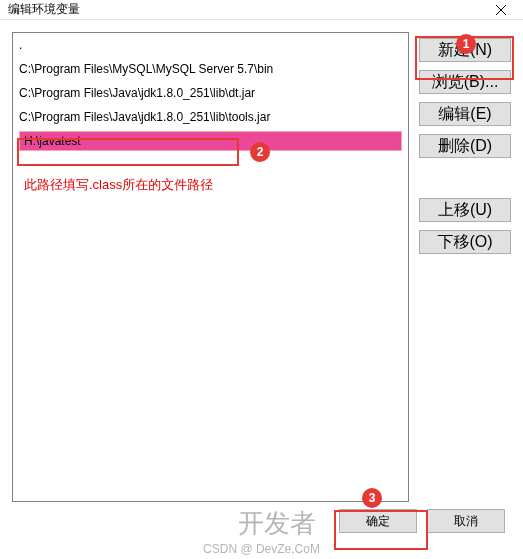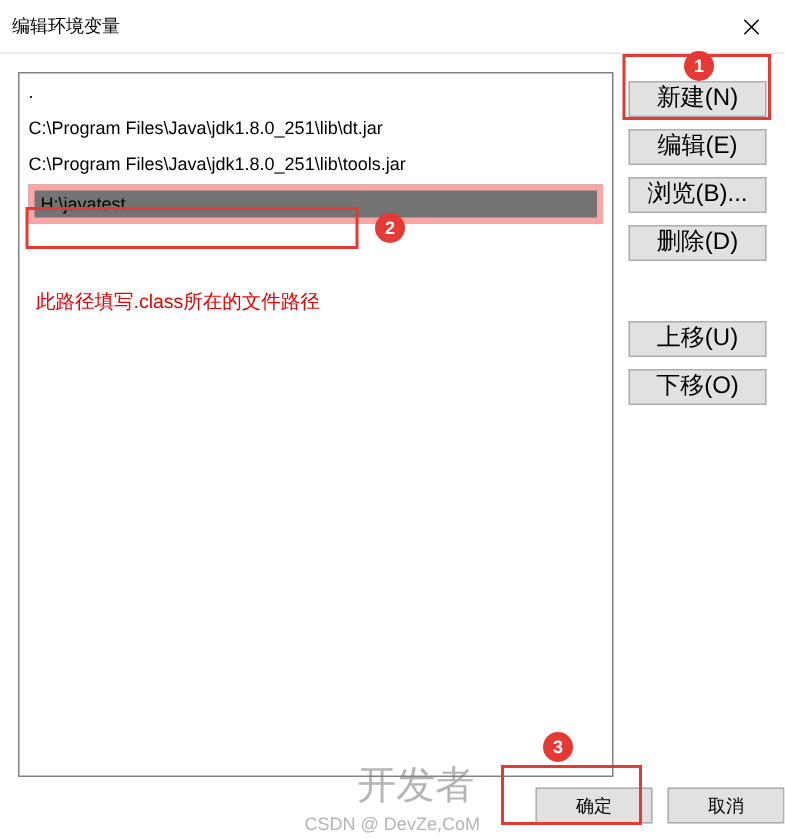--- a/index.html
+++ b/index.html
@@ -10,21 +10,21 @@
     body {
       font-family: "Microsoft YaHei", "Segoe UI", sans-serif;
       font-size: 12px;
       background: #fff;
       width: 523px;
       height: 559px;
       position: relative;
       overflow: hidden;
     }
     .titlebar {
-      height: 36px;
+      height: 20px;
       display: flex;
       align-items: center;
       justify-content: space-between;
       padding: 0 0 0 8px;
       border-bottom: 1px solid #e5e5e5;
       background: #fff;
     }
     .titlebar-title {
       font-size: 12px;
       color: #000;
@@ -55,22 +55,22 @@
       position: relative;
     }
     .list-item {
       padding: 3px 6px;
       font-size: 12px;
       color: #000;
       white-space: nowrap;
       line-height: 18px;
     }
     .editing-item {
-      border: 4px solid #fca5a5;
-      background: #737373;
+      border: 1px solid #fca5a5;
+      background: #ec4899;
       outline: none;
       width: calc(100% - 12px);
       margin: 2px 6px;
       padding: 2px 4px;
       font-size: 12px;
       font-family: inherit;
     }
     .hint-text {
       color: #e60000;
       font-size: 13px;
@@ -95,21 +95,21 @@
       cursor: pointer;
       text-align: center;
       line-height: 22px;
     }
     .btn-spacer {
       height: 24px;
     }
     .bottom-buttons {
       position: absolute;
       bottom: 16px;
-      right: 0;
+      right: 18px;
       display: flex;
       gap: 10px;
     }
     .bottom-btn {
       width: 78px;
       height: 24px;
       border: 1px solid #adadad;
       background: #e1e1e1;
       font-size: 12px;
       font-family: inherit;
@@ -167,30 +167,31 @@
     <svg width="10" height="10" viewBox="0 0 10 10">
         <path d="M0 0 L10 10 M10 0 L0 10" stroke="currentColor" stroke-width="1" fill="none"></path>
       </svg>
   </div>
 </div>
 
 <div class="dialog-body">
 
   <div class="list-area">
     <div class="list-item">.</div>
+    <div class="list-item">C:\Program Files\MySQL\MySQL Server 5.7\bin</div>
     <div class="list-item">C:\Program Files\Java\jdk1.8.0_251\lib\dt.jar</div>
     <div class="list-item">C:\Program Files\Java\jdk1.8.0_251\lib\tools.jar</div>
     <input class="editing-item" value="H:\javatest" style="">
     <div class="hint-text">此路径填写.class所在的文件路径</div>
   </div>
 
   <div class="button-col">
     <button class="btn"><span>新建(N)</span></button>
+    <button class="btn"><span>浏览(B)...</span></button>
     <button class="btn"><span>编辑(E)</span></button>
-    <button class="btn"><span>浏览(B)...</span></button>
     <button class="btn"><span>删除(D)</span></button>
     <div class="btn-spacer"></div>
     <button class="btn"><span>上移(U)</span></button>
     <button class="btn"><span>下移(O)</span></button>
     <div class="btn-spacer"></div>
   </div>
 
   <div class="bottom-buttons">
     <button class="bottom-btn">确定</button>
     <button class="bottom-btn">取消</button>

